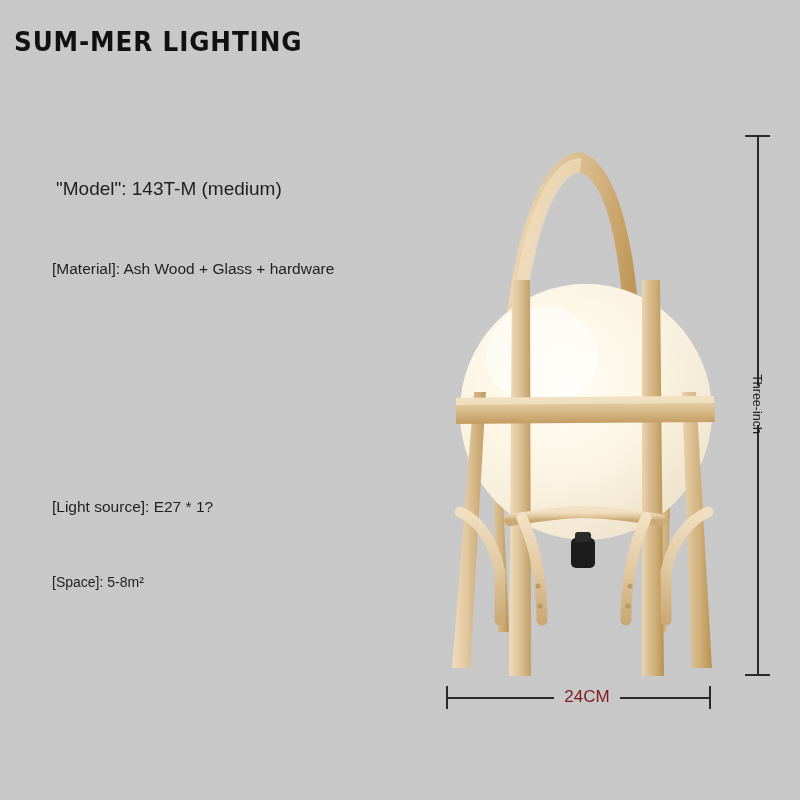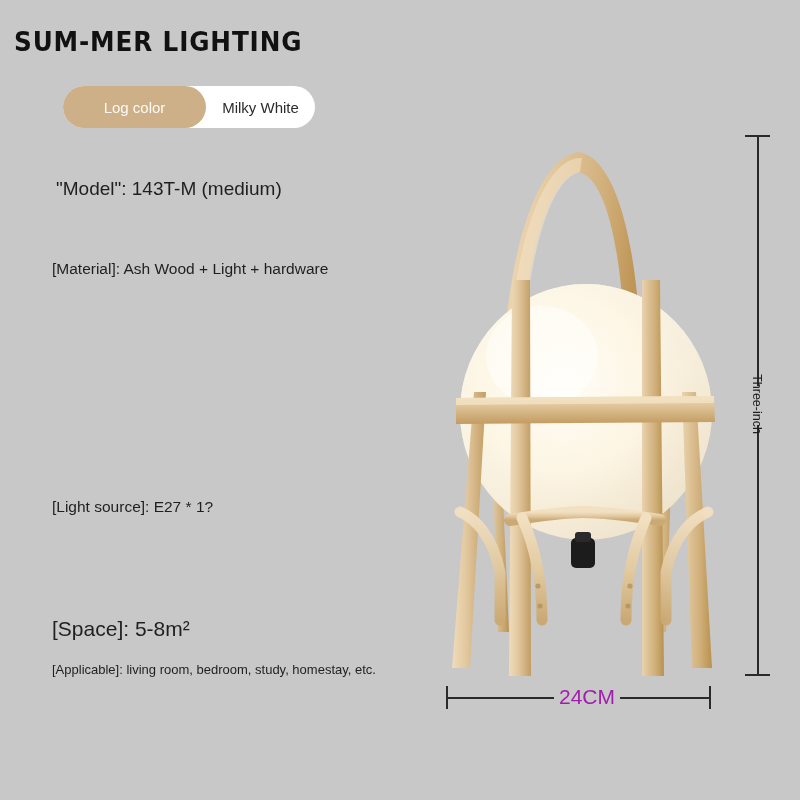--- a/index.html
+++ b/index.html
@@ -61,21 +61,21 @@
     position:absolute;
     color:#1f1f1f;
     white-space:nowrap;
     font-family:"Liberation Sans","DejaVu Sans",sans-serif;
   }
   .spec-model   {left:56px;top:178px;font-size:19px;}
   .spec-material{left:52px;top:260px;font-size:15.5px;}
   .spec-color   {left:52px;top:340px;font-size:15.5px;}
   .spec-process {left:52px;top:420px;font-size:14.5px;}
   .spec-light   {left:52px;top:498px;font-size:15.5px;}
-  .spec-space   {left:52px;top:574px;font-size:21px;margin-top:43px;}
+  .spec-space   {left:52px;top:574px;font-size:14px;}
   .spec-applic  {left:52px;top:662px;font-size:13px;}
 
   
   .lamp{position:absolute;left:430px;top:120px;width:300px;height:570px;}
   .lamp svg{display:block;width:300px;height:570px;}
 
   
   .dim-line{position:absolute;background:#2a2a2a;}
 
   
@@ -90,41 +90,36 @@
   }
 
   
   .hdim-stem-l{left:447px;top:697px;width:107px;height:1.6px;}
   .hdim-stem-r{left:620px;top:697px;width:90px;height:1.6px;}
   .hdim-tick-l{left:446px;top:686px;width:1.8px;height:23px;}
   .hdim-tick-r{left:709px;top:686px;width:1.8px;height:23px;}
   .hdim-label{
     position:absolute;left:587px;top:697px;
     transform:translate(-50%,-50%);
-    font-size:21px;color:#a21caf;white-space:nowrap;
+    font-size:17px;color:#7f1d1d;white-space:nowrap;
   }
 </style>
 </head>
 <body>
 
 <div class="page">
 
   <div class="brand">SUM-MER LIGHTING</div>
 
-  <div class="toggle">
-    <div class="toggle-opt active">Log color</div>
-    <div class="toggle-opt inactive">Milky White</div>
-  </div>
 
   <div class="specs">
     <div class="spec spec-model">"Model": 143T-M (medium)</div>
-    <div class="spec spec-material">[Material]: Ash Wood + Light + hardware</div>
+    <div class="spec spec-material">[Material]: Ash Wood + Glass + hardware</div>
     <div class="spec spec-light">[Light source]: E27 * 1?</div>
     <div class="spec spec-space">[Space]: 5-8m²</div>
-    <div class="spec spec-applic">[Applicable]: living room, bedroom, study, homestay, etc.</div>
   </div>
 
   <div class="lamp">
     <svg viewBox="0 0 300 570" xmlns="http://www.w3.org/2000/svg">
       <defs>
         <linearGradient id="gGlass" x1="0.18" y1="0.05" x2="0.92" y2="0.95">
           <stop offset="0%" stop-color="#ffffff"></stop>
           <stop offset="34%" stop-color="#fdf8ec"></stop>
           <stop offset="68%" stop-color="#f5ecd9"></stop>
           <stop offset="100%" stop-color="#ece0c9"></stop>

